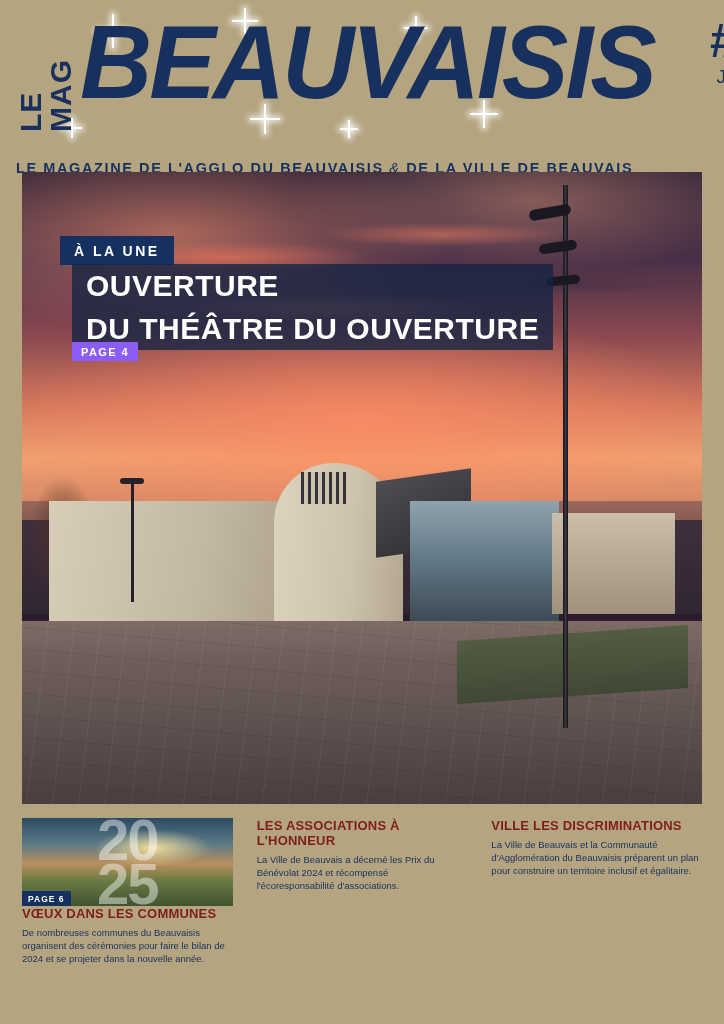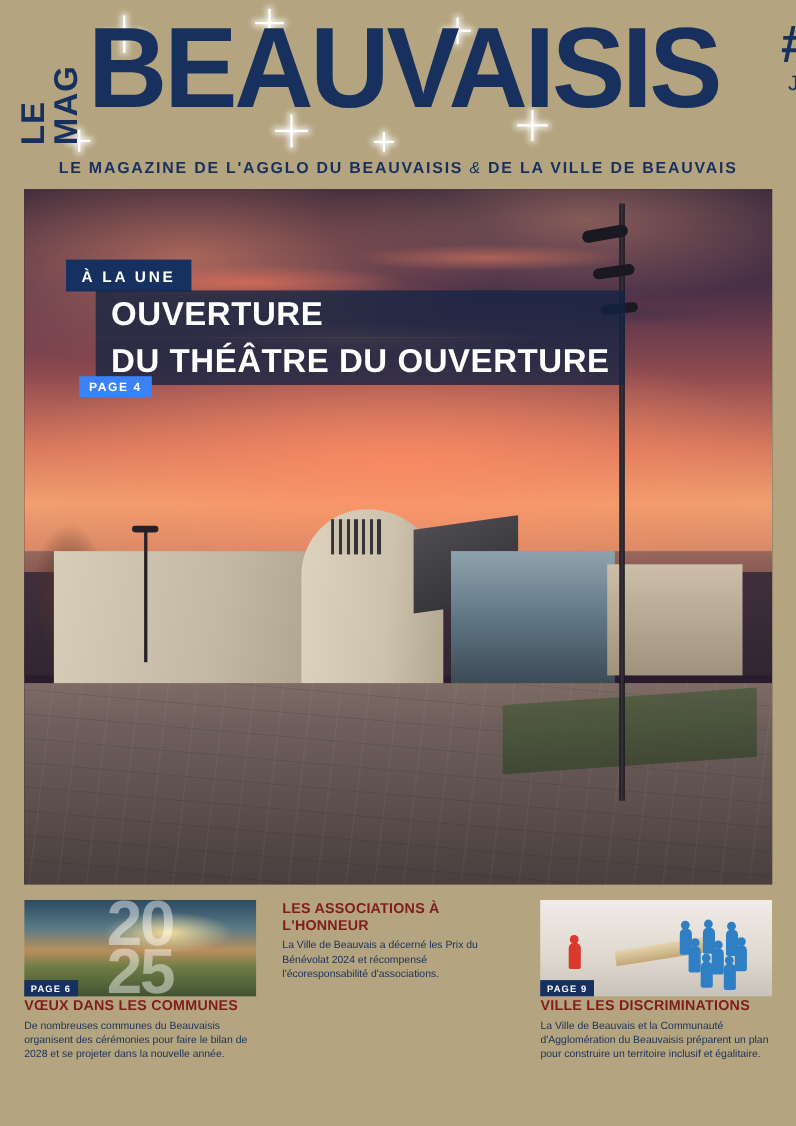--- a/index.html
+++ b/index.html
@@ -45,20 +45,21 @@
     margin-right: 4px;
     height: 118px;
     display: flex;
     align-items: center;
     justify-content: center;
   }
 
   .title-block {
     position: relative;
     flex: 0 0 auto;
+    font-style: italic;
   }
 
   .mag-title {
     font-family: "Liberation Sans", sans-serif;
     font-weight: bold;
     font-size: 104px;
     line-height: 112px;
     letter-spacing: -3px;
     color: #17305e;
     white-space: nowrap;
@@ -97,26 +98,26 @@
     margin-top: 2px;
   }
 
   .issue-year {
     font-size: 22px;
     color: #8a8468;
     line-height: 24px;
   }
 
   .strapline {
-    text-align: center;
+    text-align: left;
     color: #17305e;
     font-size: 14.5px;
     letter-spacing: 1.6px;
     font-weight: bold;
-    margin-top: 9px;
+    margin-top: 24px;
   }
 
   .strapline .amp {
     font-style: italic;
     font-weight: normal;
   }
 
   
   .star {
     position: absolute;
@@ -305,38 +306,37 @@
     font-weight: bold;
     font-size: 14px;
     letter-spacing: 2.5px;
     padding: 7px 14px 6px 14px;
   }
   .hero-title {
     position: absolute;
     left: 50px;
     top: 92px;
     display: inline-block;
-    margin-left: 15px;
   }
   .hero-title span {
     display: block;
     background: rgba(20,36,66,.78);
     color: #ffffff;
     font-weight: bold;
     font-size: 30px;
     letter-spacing: .5px;
     line-height: 36px;
     padding: 4px 14px 3px 14px;
     white-space: nowrap;
   }
   .page-tag {
     position: absolute;
     left: 50px;
     top: 170px;
-    background: #3b82f6;
+    background: #8b5cf6;
     color: #fff;
     font-size: 11px;
     font-weight: bold;
     letter-spacing: 1.4px;
     padding: 4px 9px 3px 9px;
   }
 
   
   .cards {
     position: absolute;
@@ -517,43 +517,28 @@
   <div class="cards">
 
     <div class="card">
       <div class="card-img">
         <div class="img-field">
           <div class="yr">20<br>25</div>
         </div>
         <div class="pg">PAGE 6</div>
       </div>
       <div class="card-title">VŒUX DANS LES COMMUNES</div>
-      <div class="card-text">De nombreuses communes du Beauvaisis organisent des cérémonies pour faire le bilan de 2028 et se projeter dans la nouvelle année.</div>
+      <div class="card-text">De nombreuses communes du Beauvaisis organisent des cérémonies pour faire le bilan de 2024 et se projeter dans la nouvelle année.</div>
     </div>
 
     <div class="card">
       <div class="card-title">LES ASSOCIATIONS À L'HONNEUR</div>
       <div class="card-text">La Ville de Beauvais a décerné les Prix du Bénévolat 2024 et récompensé l'écoresponsabilité d'associations.</div>
     </div>
 
     <div class="card">
-      <div class="card-img">
-        <div class="img-people">
-          <span class="fig red" style="left:12%; top:44%;"></span>
-          <span class="plank"></span>
-          <span class="fig" style="left:60%; top:30%;"></span>
-          <span class="fig" style="left:70%; top:28%;"></span>
-          <span class="fig" style="left:80%; top:31%;"></span>
-          <span class="fig" style="left:64%; top:48%;"></span>
-          <span class="fig" style="left:74%; top:50%;"></span>
-          <span class="fig" style="left:84%; top:47%;"></span>
-          <span class="fig" style="left:69%; top:64%;"></span>
-          <span class="fig" style="left:79%; top:66%;"></span>
-        </div>
-        <div class="pg">PAGE 9</div>
-      </div>
       <div class="card-title">VILLE LES DISCRIMINATIONS</div>
       <div class="card-text">La Ville de Beauvais et la Communauté d'Agglomération du Beauvaisis préparent un plan pour construire un territoire inclusif et égalitaire.</div>
     </div>
 
   </div>
 
 </div>
 
 </body></html>

